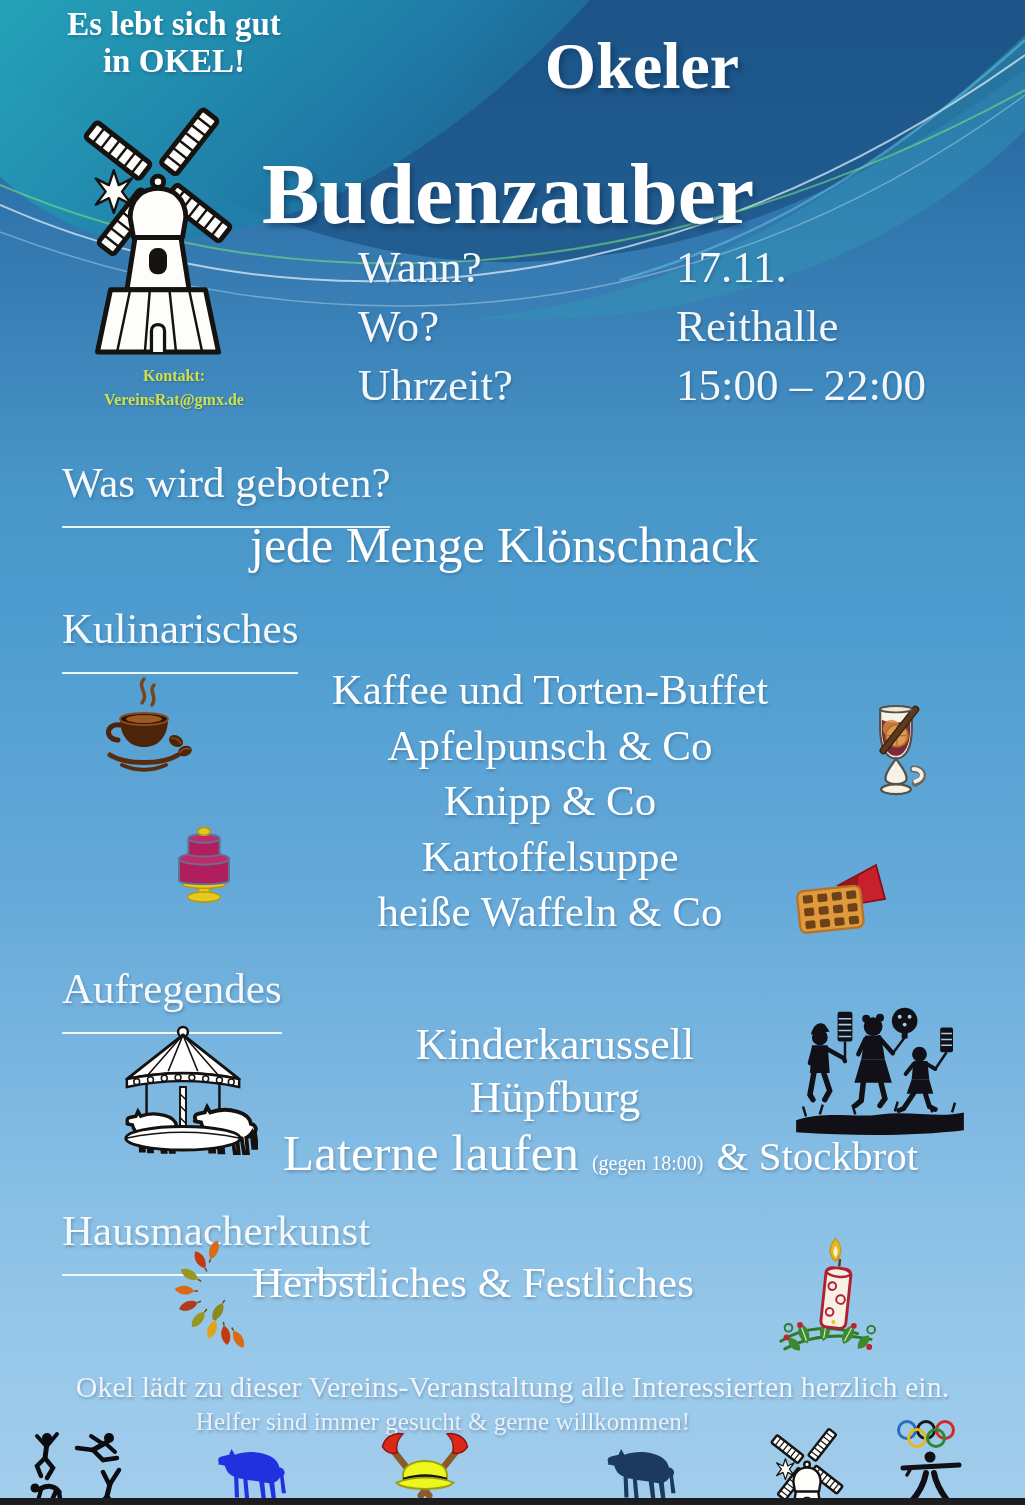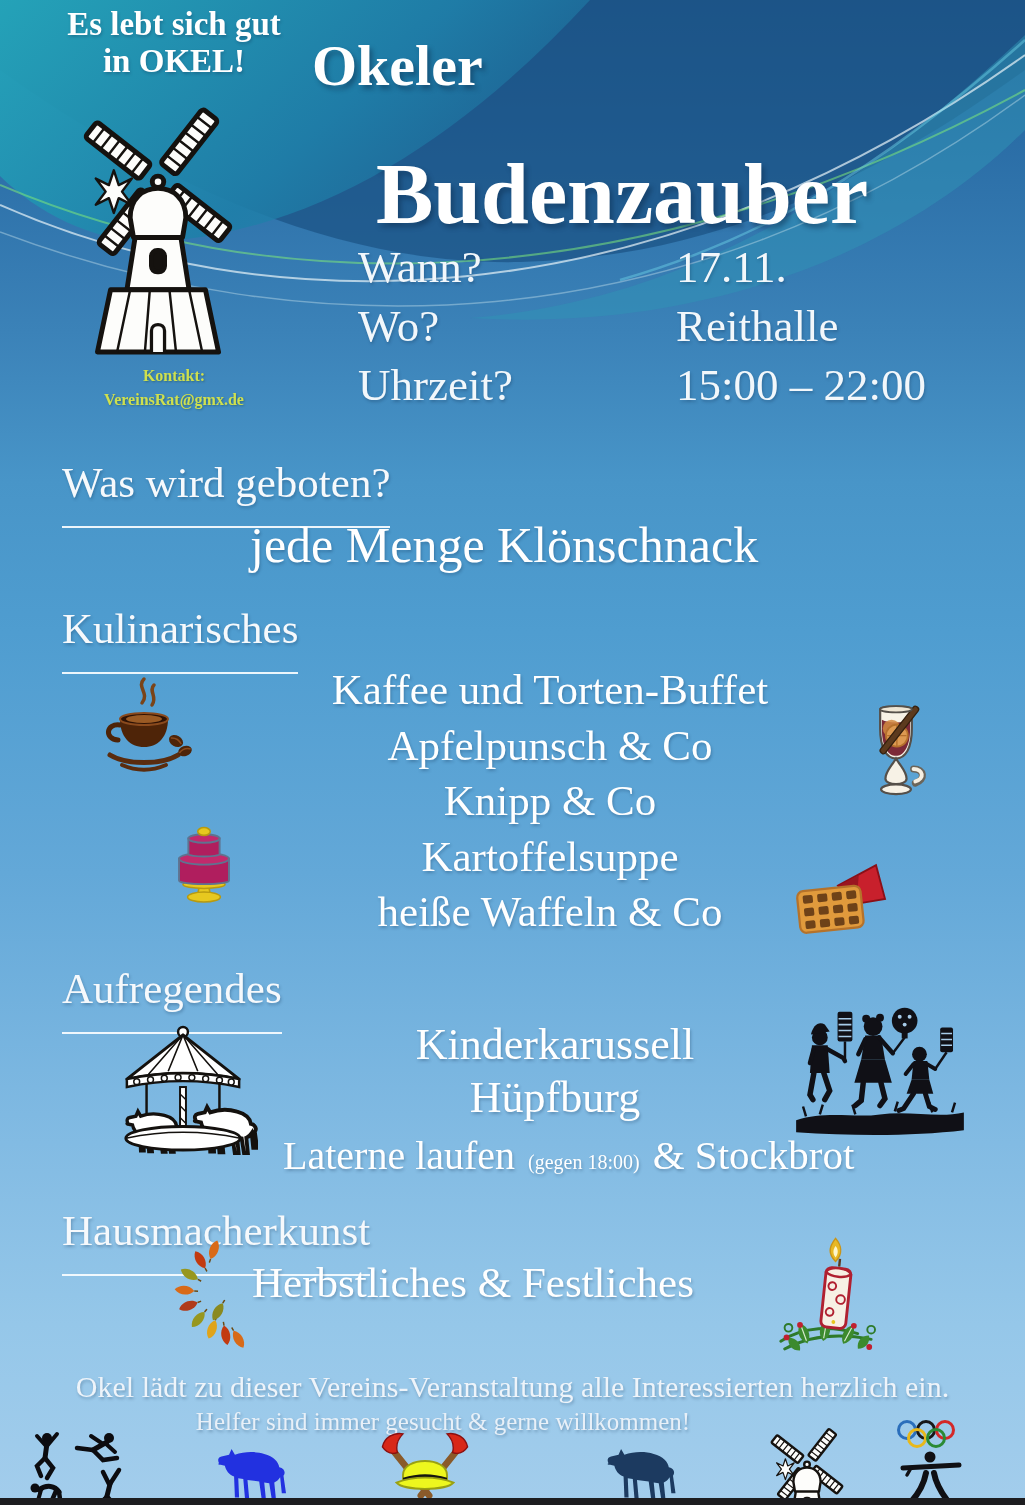--- a/index.html
+++ b/index.html
@@ -6,29 +6,29 @@
   .poster{
     position:relative;width:1025px;height:1505px;overflow:hidden;
     font-family:"Liberation Serif","DejaVu Serif",serif;color:#ffffff;
     background:linear-gradient(180deg,#235f96 0%,#2a6da6 9%,#3b82b8 22%,#4895c8 32%,
       #4f9dd0 42%,#63a8d8 58%,#7fb9e2 74%,#95c7e9 88%,#a3cdec 100%);
   }
   .abs{position:absolute;}
   .shadow{text-shadow:1px 2px 3px rgba(15,45,80,.3);}
   .tagline{left:28px;top:6px;width:292px;text-align:center;font-size:33px;line-height:37px;font-weight:bold;}
   .contact{left:28px;top:364px;width:292px;text-align:center;font-size:16px;line-height:24px;font-weight:bold;color:#cfe04e;text-shadow:1px 1px 2px rgba(20,50,30,.35);}
-  .title-1{left:312px;top:18px;width:660px;font-size:58px;line-height:96px;font-weight:bold;text-shadow:3px 4px 5px rgba(12,40,72,.45);}
-  .title-2{left:262px;top:146px;width:720px;text-align:center;font-size:86px;line-height:96px;font-weight:bold;text-shadow:3px 4px 5px rgba(12,40,72,.45);}
+  .title-1{left:312px;top:18px;width:660px;text-align:center;font-size:66px;line-height:96px;font-weight:bold;text-shadow:3px 4px 5px rgba(12,40,72,.45);}
+  .title-2{left:262px;top:146px;width:720px;font-size:86px;line-height:96px;font-weight:bold;text-shadow:3px 4px 5px rgba(12,40,72,.45);}
   .details{left:358px;top:238px;display:grid;grid-template-columns:318px auto;font-size:45px;line-height:59px;color:#f2f7fb;}
   .sec-h{position:absolute;font-size:43px;line-height:50px;color:#f6f9fc;padding-bottom:18px;border-bottom:2.5px solid rgba(250,253,255,.92);}
   .offer-item{left:250px;top:516px;font-size:50px;}
   .food-list{left:245px;top:662px;width:610px;text-align:center;font-size:43px;line-height:55.5px;}
   .fun-list{left:330px;top:1018px;width:450px;text-align:center;font-size:44px;line-height:53px;}
   .laterne{left:283px;top:1124px;display:flex;align-items:baseline;gap:13px;white-space:nowrap;}
-  .laterne-main{font-size:40px;margin-top:8px;}
+  .laterne-main{font-size:51px;}
   .laterne-note{font-size:20px;}
   .laterne-suffix{font-size:41px;}
   .herbst-item{left:252px;top:1258px;font-size:43px;}
   .invitation{left:0;top:1370px;width:1025px;text-align:center;font-size:30px;color:#eef4fa;}
   .helpers{left:0;top:1408px;width:886px;text-align:center;font-size:25px;color:#e8f0f8;}
   .bottom-edge{left:0;bottom:0;width:1025px;height:7px;background:#1d1d20;}
   svg{display:block;}
 </style>
 </head>
 <body>

